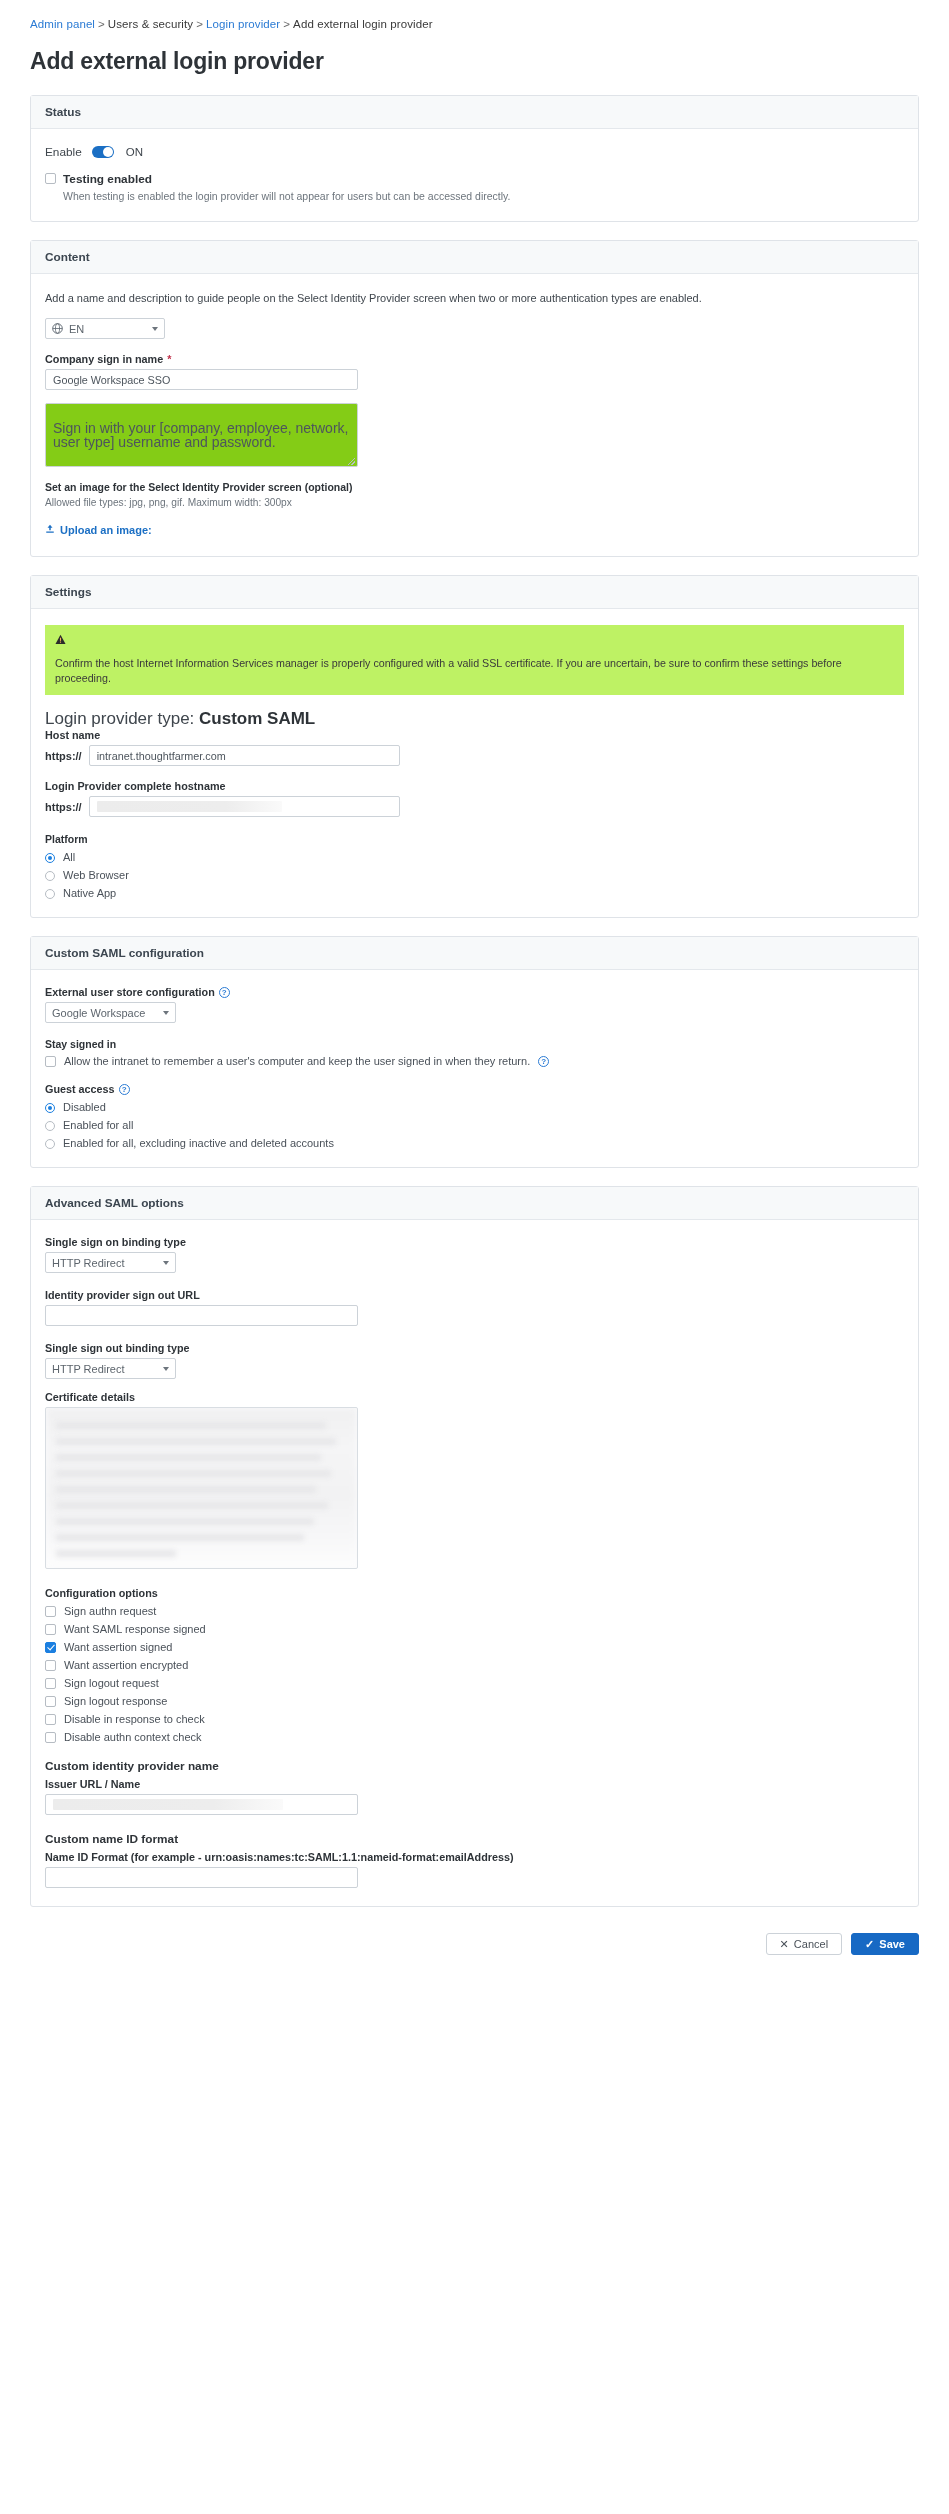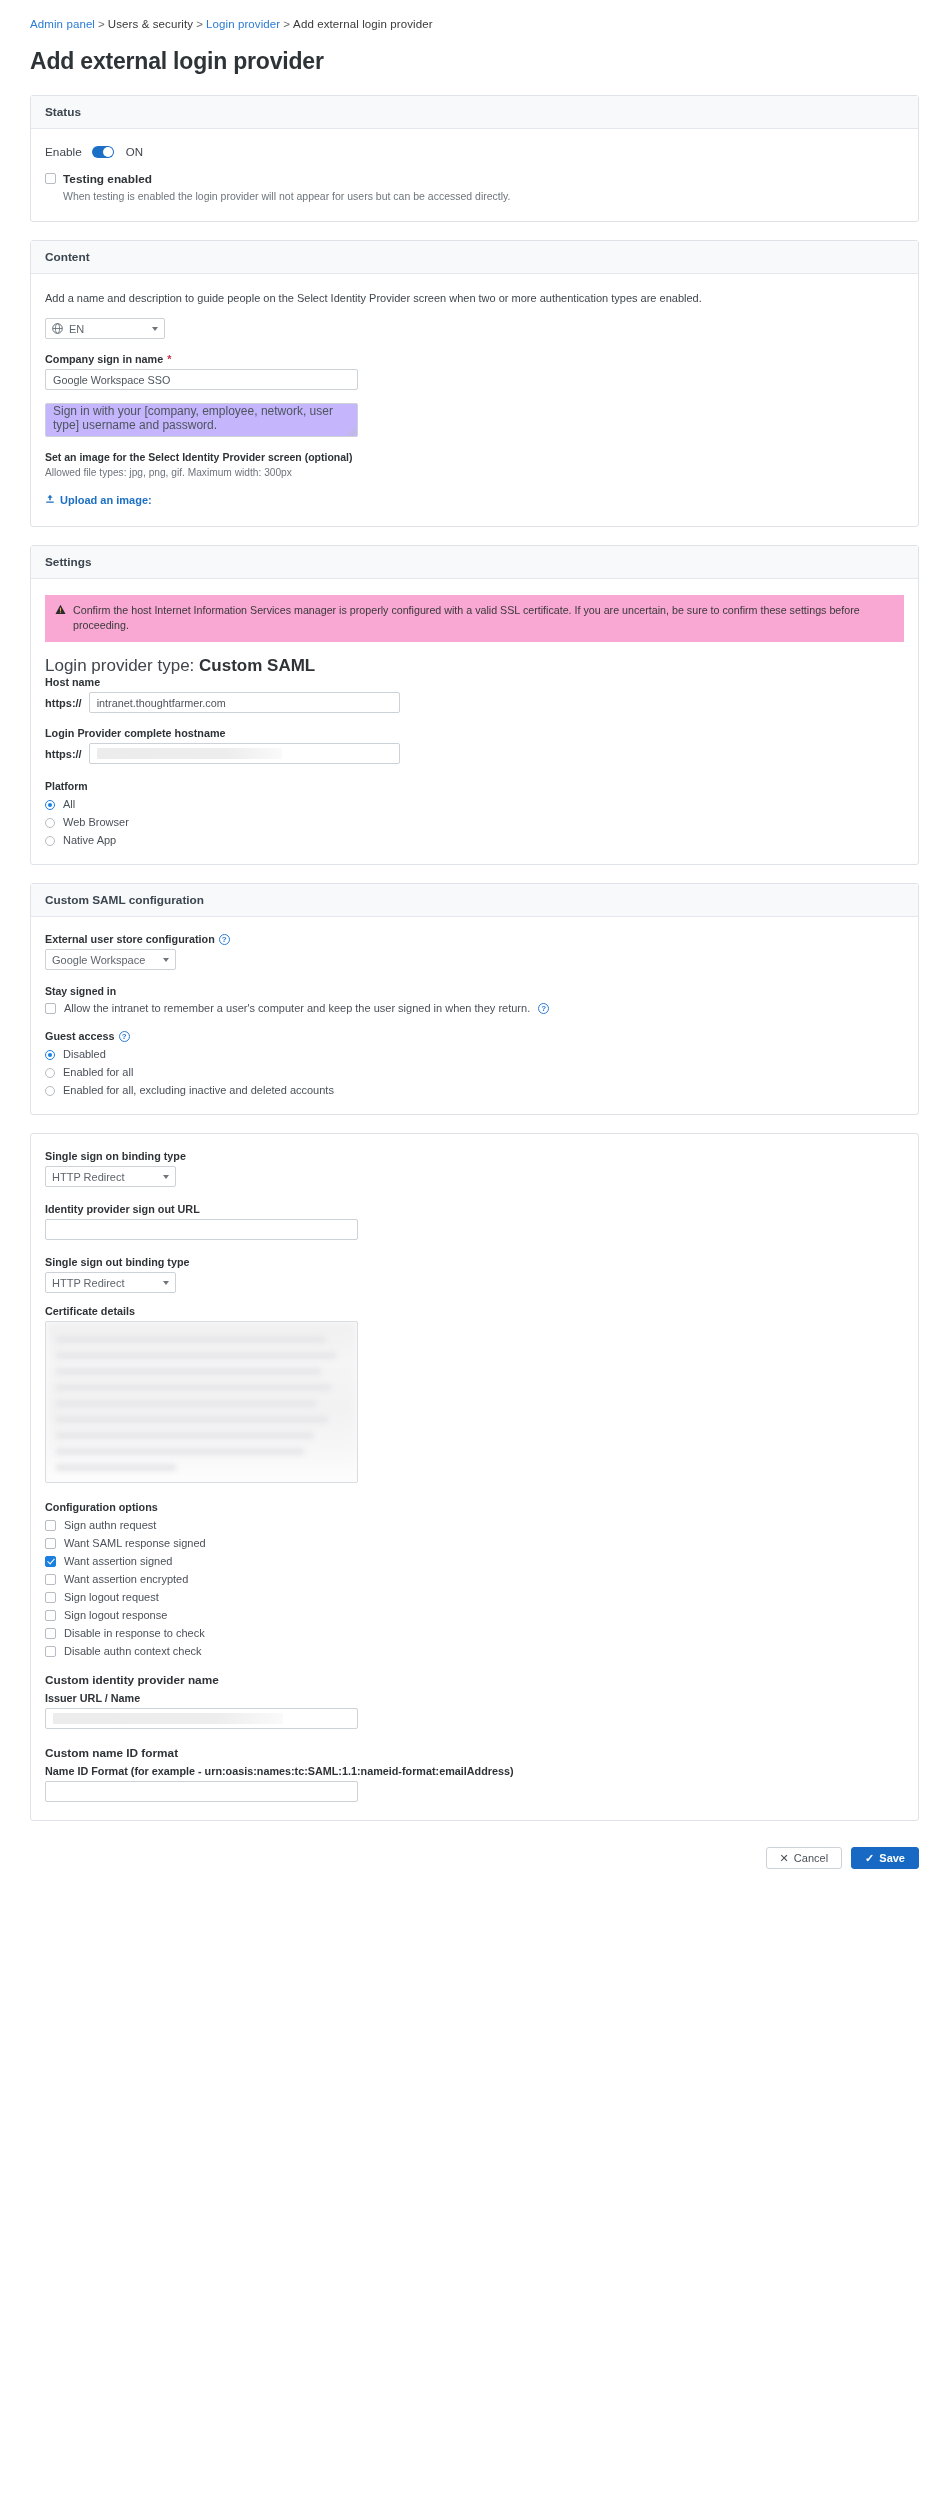--- a/index.html
+++ b/index.html
@@ -112,22 +112,22 @@
     margin: 0 0 4px 0; display:flex; align-items:center; gap:4px;
   }
   .req { color:#c0304a; font-weight:bold; }
   .sub-label { font-size:10.5px; font-weight:bold; color:#2e3338; margin-bottom:4px;}
   .input {
     border:1px solid #ccd2d8; border-radius:2px; background:#fff;
     height: 21px; display:flex; align-items:center; padding: 0 7px;
     font-size: 10.8px; color:#4d555d;
   }
   .textarea {
-    border:1px solid #ccd2d8; border-radius:2px; background:#c4b5fd;
-    min-height: 34px; padding: 0 7px; font-size: 12px; color:#4d555d;
+    border:1px solid #ccd2d8; border-radius:2px; background:#84cc16;
+    min-height: 34px; padding: 17px 7px; font-size: 14px; color:#4d555d;
     position: relative; line-height:14px;
   }
   .textarea .grip {
     position:absolute; right:2px; bottom:1px; width:7px; height:7px;
     background:
       linear-gradient(135deg, transparent 45%, #b9bfc6 45%, #b9bfc6 55%, transparent 55%),
       linear-gradient(135deg, transparent 70%, #b9bfc6 70%, #b9bfc6 80%, transparent 80%);
   }
   .redacted {
     background: linear-gradient(90deg,#ececec 0%,#ededed 70%,#fafafa 100%);
@@ -135,22 +135,22 @@
   }
   .note { font-size:10.2px; color:#6d757d; margin-bottom:12px; }
 
   .link-upload {
     color:#1b6fc4; font-size:11px; font-weight:bold; display:inline-flex;
     align-items:flex-start; gap:5px; text-decoration:none;
   }
 
   
   .warn {
-    background:#f9a8d4; color:#3a3a3a; font-size:10.7px; line-height:15px;
-    padding: 8px 10px 9px 10px; display:flex; gap:7px; margin-bottom:14px;
+    background:#bef264; color:#3a3a3a; font-size:10.7px; line-height:15px;
+    padding: 8px 10px 9px 10px; display:flex; gap:7px; margin-bottom:14px;flex-direction:column;
   }
   .warn .tri { flex:0 0 auto; margin-top:1px; }
 
   .provider-type { font-size:17px; color:#3f464d; }
   .provider-type b { color:#2e3338; }
 
   .host-row { display:flex; align-items:center; gap:7px; }
   .host-proto { font-size:11px; font-weight:bold; color:#2e3338; }
 
   .radio-row { display:flex; align-items:flex-end; gap:8px; margin-top:6px; }
@@ -348,20 +348,21 @@
         <span class="t">Enabled for all</span>
       </div>
       <div class="radio-row">
         <span class="rb"></span>
         <span class="t">Enabled for all, excluding inactive and deleted accounts</span>
       </div>
     </div>
   </div>
 
   <div class="card">
+    <div class="card-header">Advanced SAML options</div>
     <div class="card-body">
 
       <div class="field-label">Single sign on binding type</div>
       <div class="select" style="width:131px; margin-bottom:16px;">
         <span>HTTP Redirect</span>
         <span class="caret"></span>
       </div>
 
       <div class="field-label">Identity provider sign out URL</div>
       <div class="input" style="width:313px; margin-bottom:16px;">

